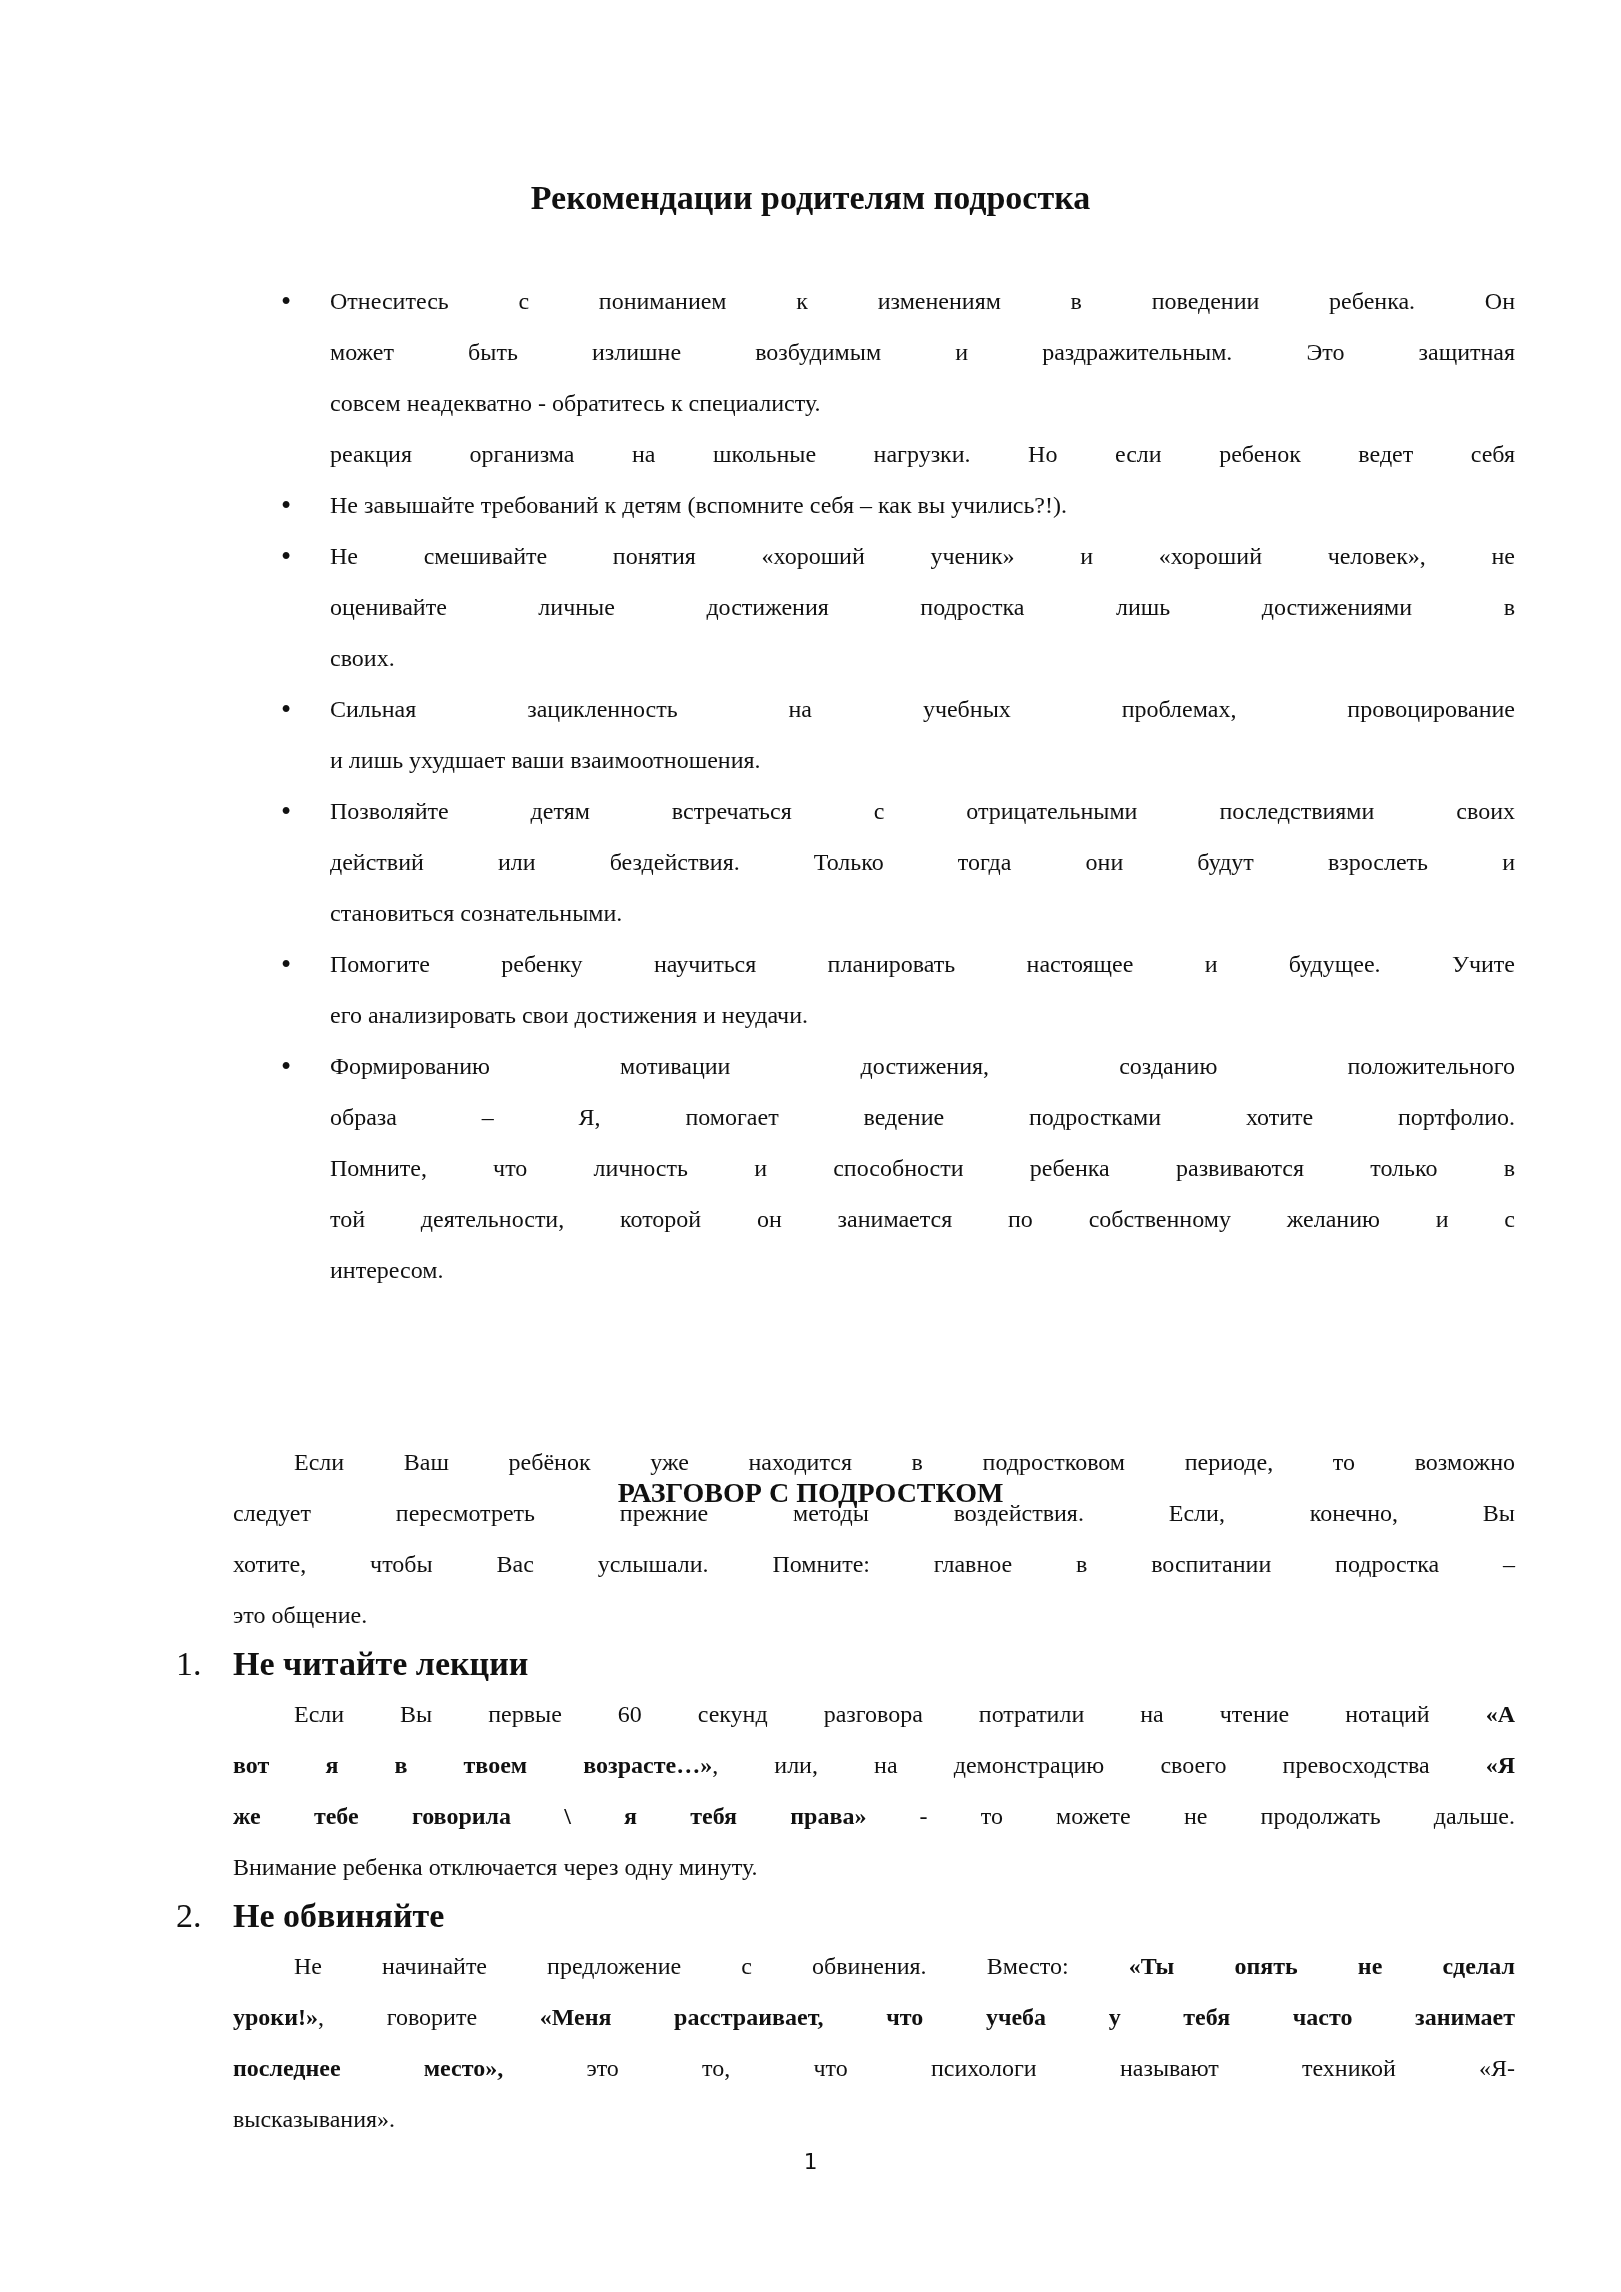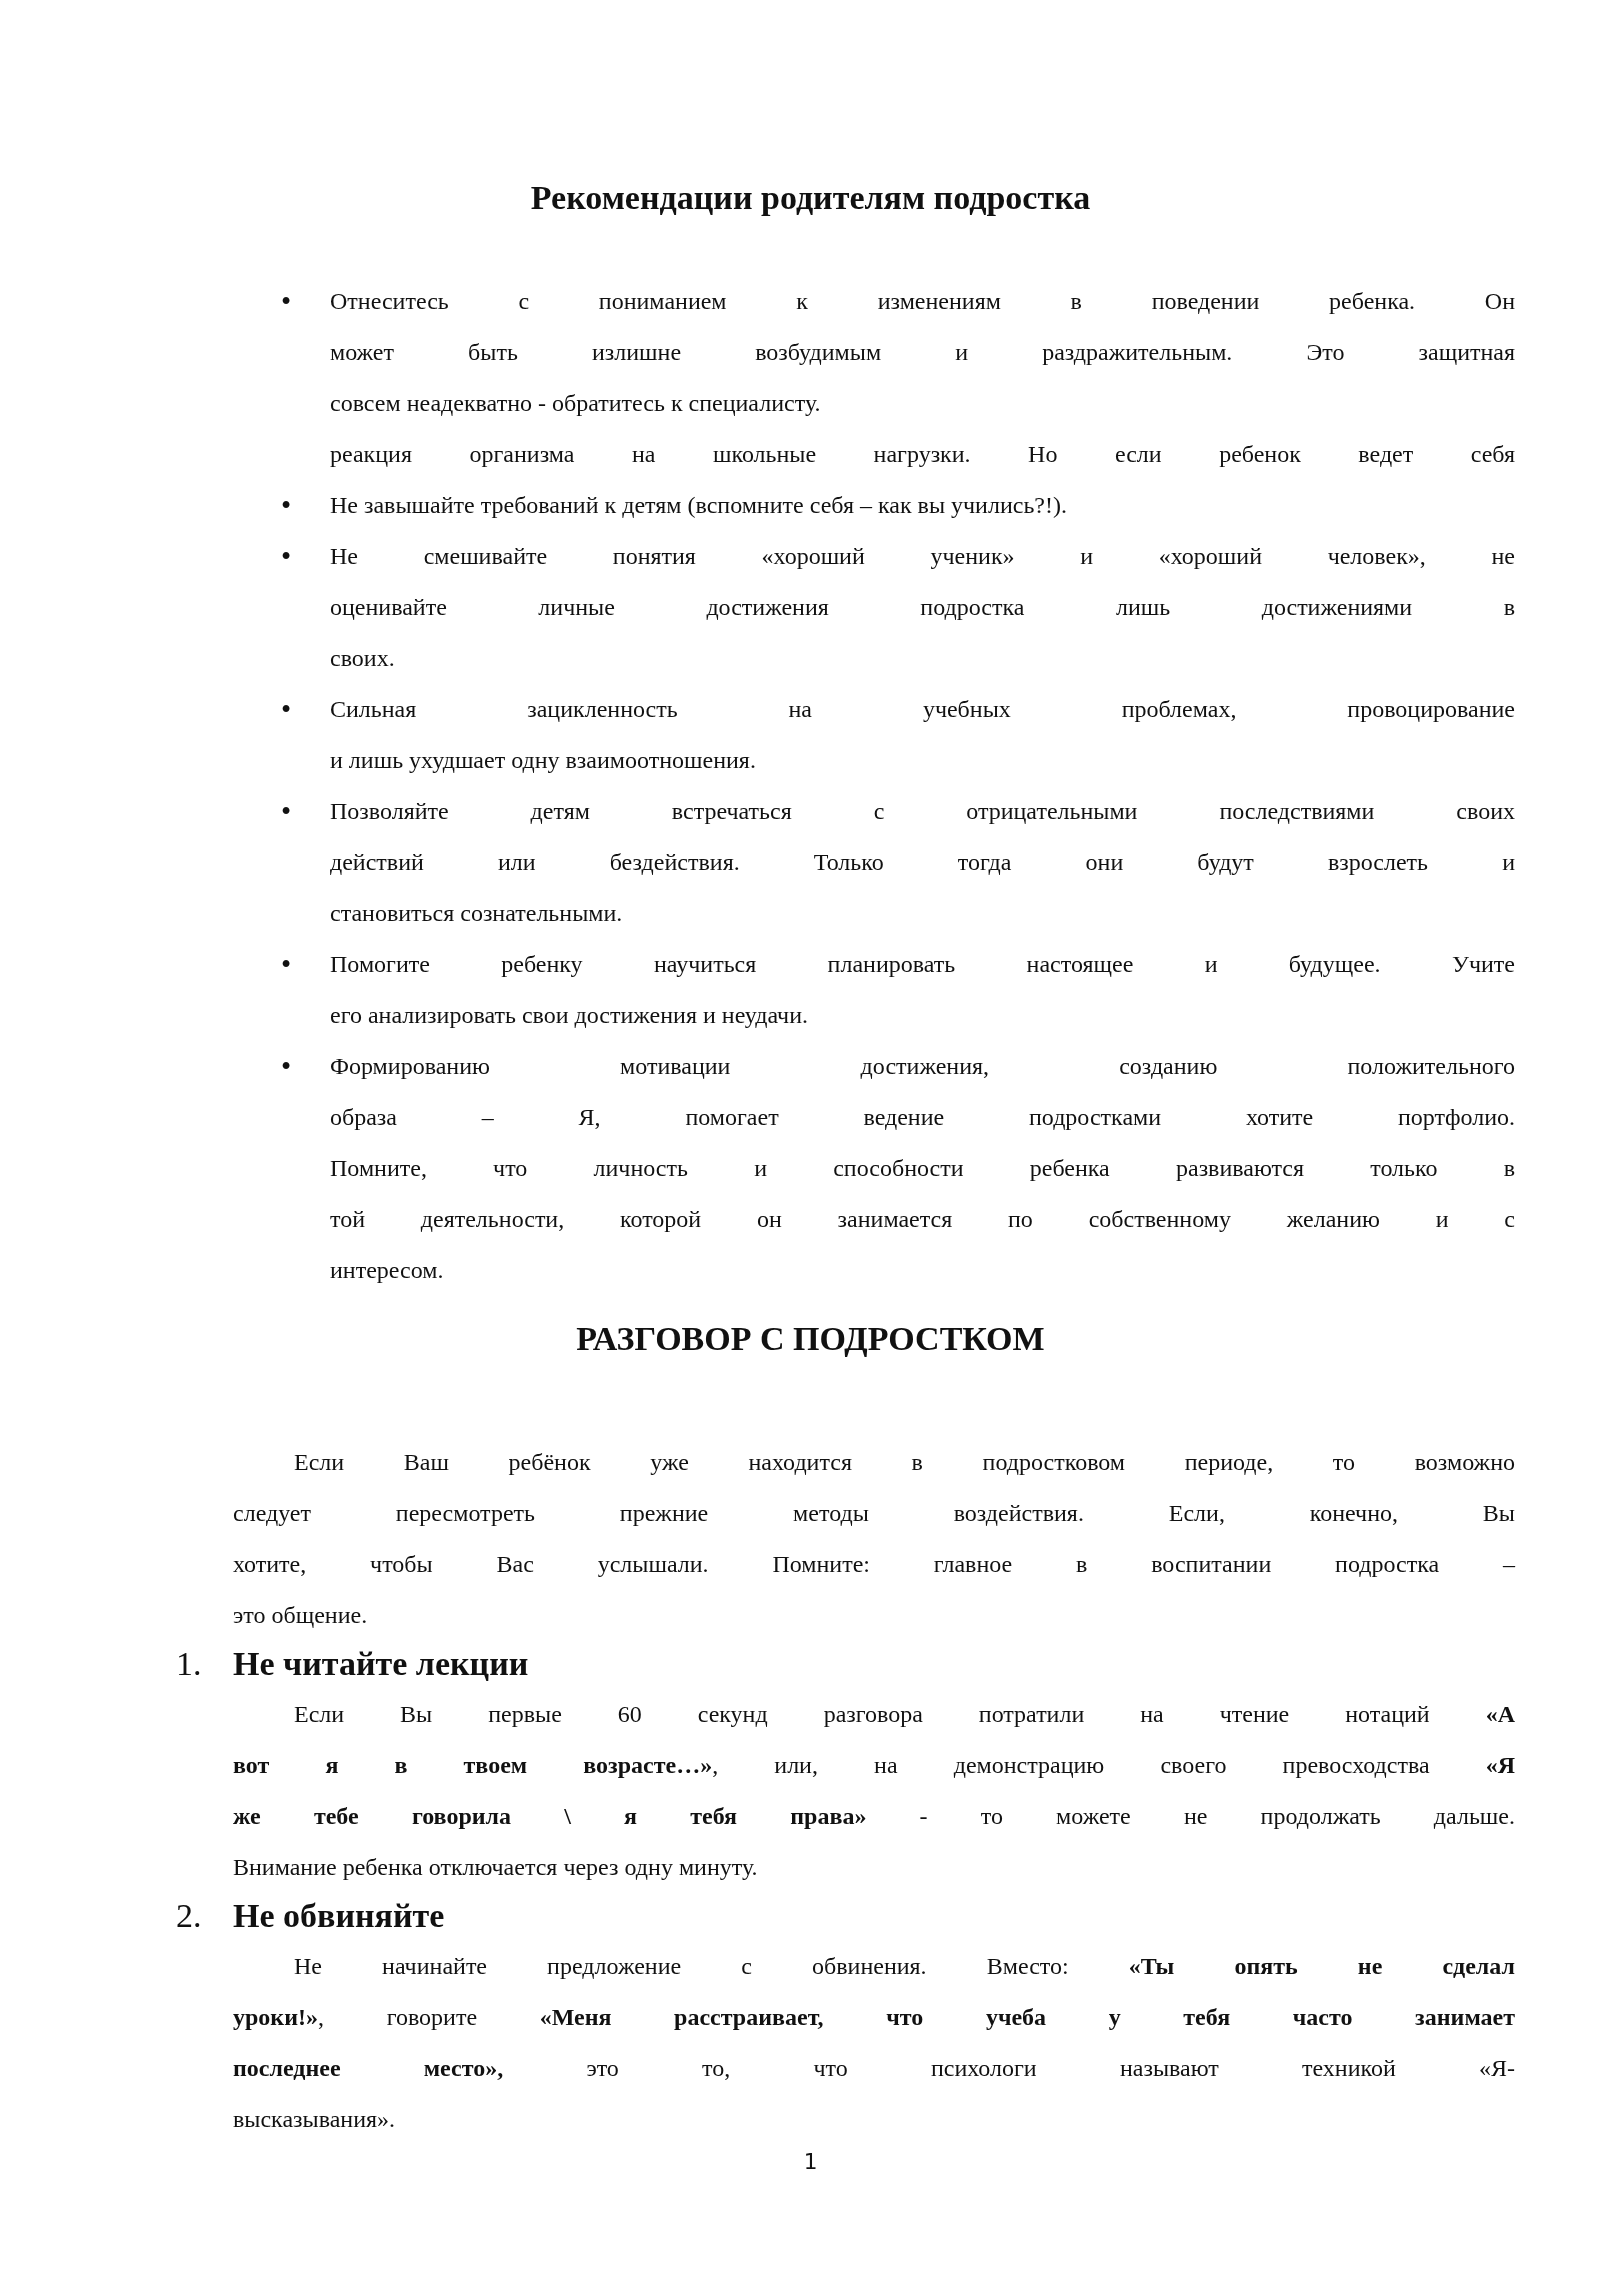--- a/index.html
+++ b/index.html
@@ -17,22 +17,22 @@
     .bullet-item { position: relative; padding-left: 53px; }
     .bullet-dot {
       position: absolute; left: 3.9px; top: 0; font-size: 29px; line-height: 50px;
     }
     .line {
       display: block; font-size: 24px; line-height: 51px; height: 51px;
       white-space: nowrap; text-align: justify; text-align-last: justify;
     }
     .line.last { text-align-last: left; }
     .section-title {
-      position: absolute; left: 0; width: 1621px; top: 1314px;
-      text-align: center; font-weight: bold; font-size: 34px; line-height: 49px;
+      position: absolute; left: 0; width: 1621px; top: 1468px;
+      text-align: center; font-weight: bold; font-size: 28px; line-height: 49px;
     }
     .intro { position: absolute; left: 233px; top: 1437px; width: 1282px; }
     .intro .line.indent { padding-left: 61px; }
     .numbered { position: absolute; left: 176px; width: 1339px; }
     .num-heading { font-size: 34px; line-height: 51px; height: 51px; white-space: nowrap; }
     .num-heading .num { display: inline-block; width: 57px; }
     .num-heading .htext { font-weight: bold; }
     .num-body { padding-left: 57px; }
     .num-body .line.indent { padding-left: 61px; }
     b { font-weight: bold; }
@@ -61,21 +61,21 @@
       </div>
       <div class="bullet-item">
         <span class="bullet-dot">•</span>
         <span class="line">Не смешивайте понятия «хороший ученик» и «хороший человек», не</span>
         <span class="line">оценивайте личные достижения подростка лишь достижениями  в</span>
         <span class="line last">своих.</span>
       </div>
       <div class="bullet-item">
         <span class="bullet-dot">•</span>
         <span class="line">Сильная зацикленность  на учебных  проблемах, провоцирование</span>
-        <span class="line last">и лишь ухудшает одну взаимоотношения.</span>
+        <span class="line last">и лишь ухудшает ваши взаимоотношения.</span>
       </div>
       <div class="bullet-item">
         <span class="bullet-dot">•</span>
         <span class="line">Позволяйте детям  встречаться с отрицательными последствиями своих</span>
         <span class="line">действий или бездействия. Только тогда они будут взрослеть и</span>
         <span class="line last">становиться сознательными.</span>
       </div>
       <div class="bullet-item">
         <span class="bullet-dot">•</span>
         <span class="line">Помогите ребенку научиться  планировать настоящее и будущее. Учите</span>

